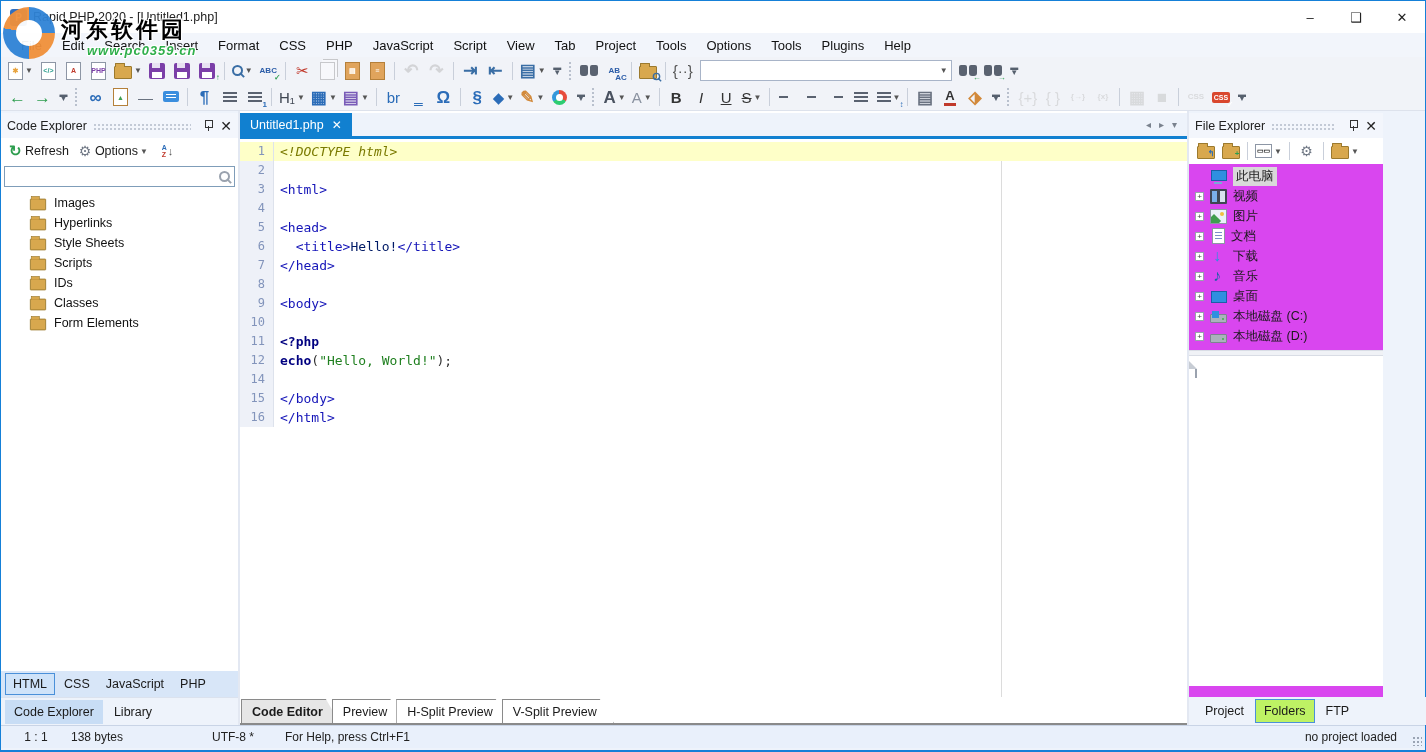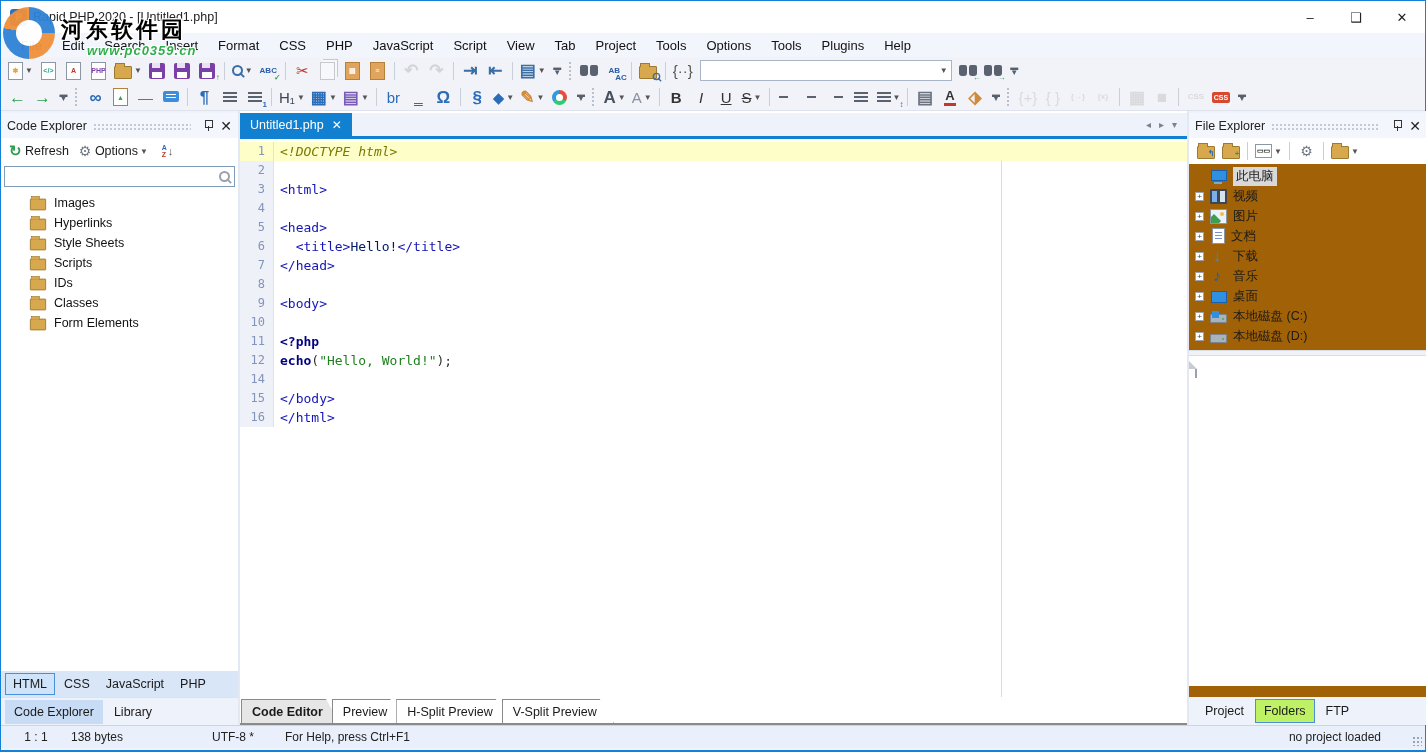--- a/index.html
+++ b/index.html
@@ -96,21 +96,21 @@
   .az { display:flex; flex-direction:column; font-size:7px; font-weight:bold; line-height:1; }
   .az .a { color:#2b6cb8; } .az .z { color:#c0392b; }
   .az-arrow { color:#555; font-size:11px; margin-left:1px; }
   #ce-search { margin:2px 3px; height:21px; border:1px solid #7f9db9; background:#fff; display:flex; align-items:center; padding:0 4px; }
   #ce-search input { flex:1; border:none; outline:none; font-size:12px; background:transparent; }
   #ce-search .mag { border-color:#9aa2ae; } #ce-search .mag::after { background:#9aa2ae; }
   #ce-tree { padding-top:4px; }
   .tree-row { display:flex; align-items:center; height:20px; padding-left:28px; gap:7px; font-size:12.5px; color:#111; }
 
   
-  #right-panel { position:absolute; left:1188px; top:110px; width:238px; bottom:25px; background:#a16207; border-top:2px solid #eef3fb; }
+  #right-panel { position:absolute; left:1188px; top:110px; width:194px; bottom:25px; background:#d946ef; border-top:2px solid #eef3fb; }
   #fe-toolbar { height:26px; display:flex; align-items:center; padding:0 4px; background:#fff; }
   #fe-tree { padding-top:2px; }
   .fe-row { display:flex; align-items:center; height:20px; padding-left:6px; gap:6px; font-size:12.5px; }
   .expander { width:9px; height:9px; border:1px solid #9aa2ae; font-size:8px; line-height:7px; text-align:center; color:#444; background:#fff; flex:none; }
   .expander.none { visibility:hidden; }
   .fe-label.selected { background:#d9d9d9; padding:1px 3px; }
   .fe-splitter { height:6px; background:#f0f2f6; border-top:1px solid #d9dde5; border-bottom:1px solid #d9dde5; margin-top:4px; }
   #fe-filearea { height:330px; background:#fff; padding:6px 0 0 6px; }
   .blank-doc { position:relative; width:15px; height:19px; background:#fdfdfd; border:1.5px solid #9aa2ae; }
   .blank-doc::before { content:""; position:absolute; right:-1px; top:-1px; border:4px solid #fff; border-left-color:#c7ccd4; border-bottom-color:#c7ccd4; }
@@ -172,21 +172,21 @@
   #right-tabs .btab { padding:4px 8px; }
   #right-tabs .btab.active { background:#bef264; border:1px solid #4a90d9; }
 
   
   #statusbar { position:absolute; left:0; bottom:2px; width:100%; height:23px; background:#e9f0fb; border-top:1px solid #c9d4e6;
                display:flex; align-items:center; font-size:12px; color:#222; }
   #sb-cursor { width:70px; text-align:center; }
   #sb-size { width:110px; text-align:left; }
   #sb-enc { width:80px; text-align:center; margin-left:12px; }
   #sb-help { margin-left:12px; }
-  #sb-project { margin-left:auto; margin-right:44px; }
+  #sb-project { margin-left:auto; margin-right:28px; }
   #sb-grip { position:absolute; right:3px; bottom:2px; width:10px; height:10px;
              background-image:radial-gradient(#9aa4b4 1px, transparent 1px); background-size:4px 4px; }
 
   
   #watermark { position:absolute; left:0; top:0; width:340px; height:64px; pointer-events:none; z-index:50; }
   #wm-logo { position:absolute; left:2px; top:6px; width:52px; height:52px; border-radius:50%;
              background:conic-gradient(#2f83d6 0 25%, #f0903a 25% 50%, #2f83d6 50% 78%, #f0903a 78% 100%); opacity:.95; }
   #wm-logo::after { content:""; position:absolute; left:13px; top:13px; width:26px; height:26px; border-radius:50%; background:#fff; }
   #wm-cn { position:absolute; left:60px; top:14px; font-size:22px; font-weight:bold; color:#000000; letter-spacing:3px;
            text-shadow:-1px -1px 0 #fff, 1px -1px 0 #fff, -1px 1px 0 #fff, 1px 1px 0 #fff; }

